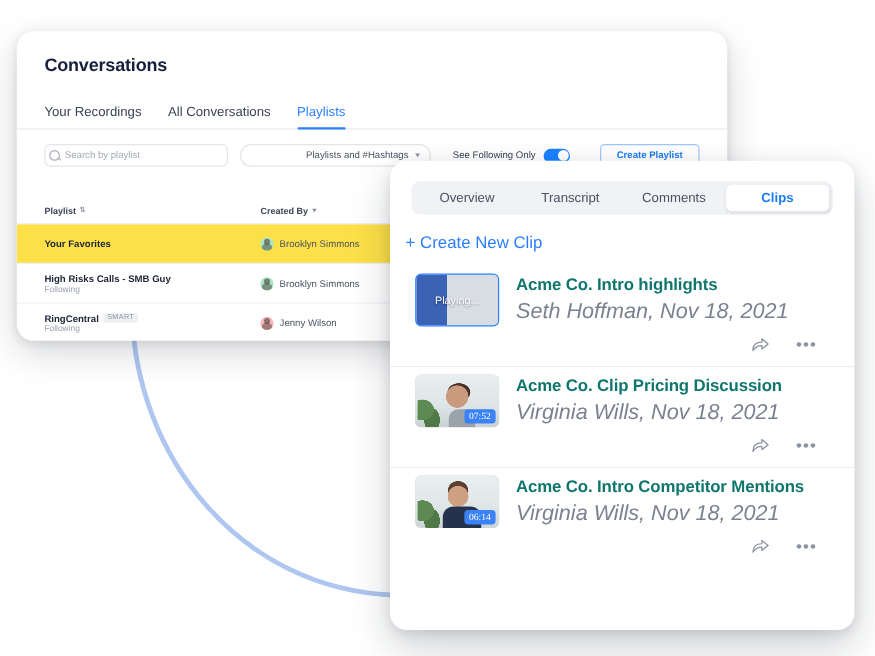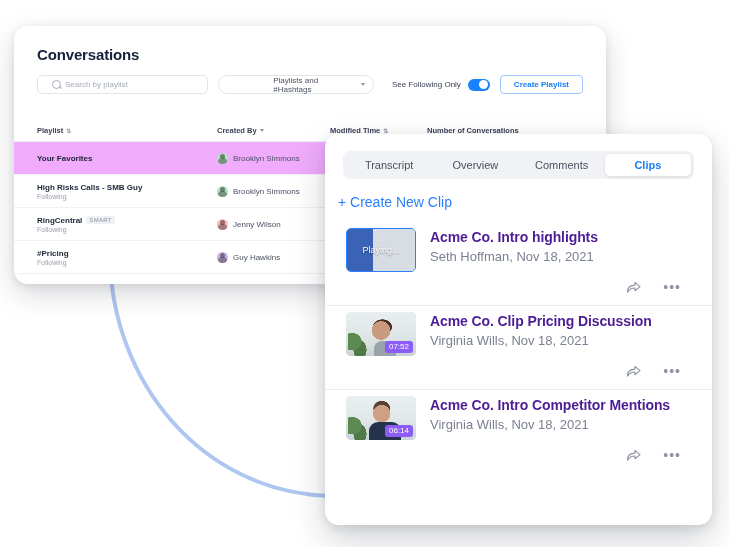--- a/index.html
+++ b/index.html
@@ -82,21 +82,21 @@
     gap: 10px;
   }
   .search-box {
     width: 145px;
     height: 17px;
     border: 1px solid #e2e5ea;
     border-radius: 5px;
     display: flex;
     align-items: center;
     gap: 4px;
-    padding: 0 14px;
+    padding: 0 3px;
     background: #fff;
   }
   .search-box .txt {
     font-size: 8px;
     color: #a3a9b5;
   }
   .mag {
     width: 7px; height: 7px;
     border: 1px solid #a9aeb9;
     border-radius: 50%;
@@ -196,21 +196,21 @@
 
   
   .row {
     display: flex;
     align-items: center;
     padding-left: 23px;
     height: 33px;
     border-bottom: 1px solid #f0f1f4;
     box-sizing: border-box;
   }
-  .row.highlight { background: #f0abfc; }
+  .row.highlight { background: #fde047; }
   .cell-playlist { width: 180px; }
   .pl-name {
     font-size: 8px;
     font-weight: bold;
     color: #1c2436;
     display: flex;
     align-items: center;
     gap: 4px;
   }
   .pl-sub {
@@ -376,38 +376,40 @@
     display: flex;
     align-items: center;
     justify-content: center;
     color: #ffffff;
     font-size: 9px;
     text-shadow: 0 1px 2px rgba(0,0,0,0.45);
   }
   .dur-badge {
     position: absolute;
     right: 3px; bottom: 3px;
-    background: #8b5cf6;
+    background: #3b82f6;
     color: #ffffff;
     font-size: 8px;
     border-radius: 3px;
     padding: 1px 4px;
     line-height: 10px;
+    font-family: Liberation Serif, serif;
   }
   .clip-text { padding-top: 1px; }
   .clip-title {
     font-size: 14px;
     font-weight: bold;
-    color: #4c1d95;
+    color: #0f766e;
     letter-spacing: -0.1px;
   }
   .clip-meta {
-    font-size: 13px;
+    font-size: 18px;
     color: #7b8191;
     margin-top: 4px;
+    font-style: italic;
   }
   .clip-actions {
     display: flex;
     justify-content: flex-end;
     align-items: center;
     gap: 22px;
     padding: 8px 9px 11px 0;
   }
   .icon-share, .icon-more {
     cursor: pointer;
@@ -424,20 +426,25 @@
 <body>
 
 <svg class="arc-layer" viewBox="0 0 729 547" xmlns="http://www.w3.org/2000/svg">
   <path d="M 110 258 C 112 380 200 492 330 496" fill="none" stroke="#aec6f0" stroke-width="4" stroke-linecap="round"></path>
 </svg>
 
 <div class="conv-window">
 
   <div class="conv-title">Conversations</div>
 
+  <div class="tabs-row">
+    <div class="tab">Your Recordings</div>
+    <div class="tab">All Conversations</div>
+    <div class="tab active">Playlists</div>
+  </div>
 
   <div class="toolbar">
     <div class="search-box">
       <span class="mag"></span>
       <span class="txt">Search by playlist</span>
     </div>
 
     <div class="select-box">
       <span class="txt">Playlists and #Hashtags</span>
       <span class="chev"></span>
@@ -525,22 +532,22 @@
       <span class="creator-name">Guy Hawkins</span>
     </div>
     <div class="cell-modified">Oct 2</div>
   </div>
 
 </div>
 
 <div class="clips-window">
 
   <div class="segmented">
+    <div class="seg">Overview</div>
     <div class="seg">Transcript</div>
-    <div class="seg">Overview</div>
     <div class="seg">Comments</div>
     <div class="seg active">Clips</div>
   </div>
 
   <div class="create-clip">+ Create New Clip</div>
 
   <div class="clip-list">
 
     <div class="clip-item">
       <div class="clip-main">

